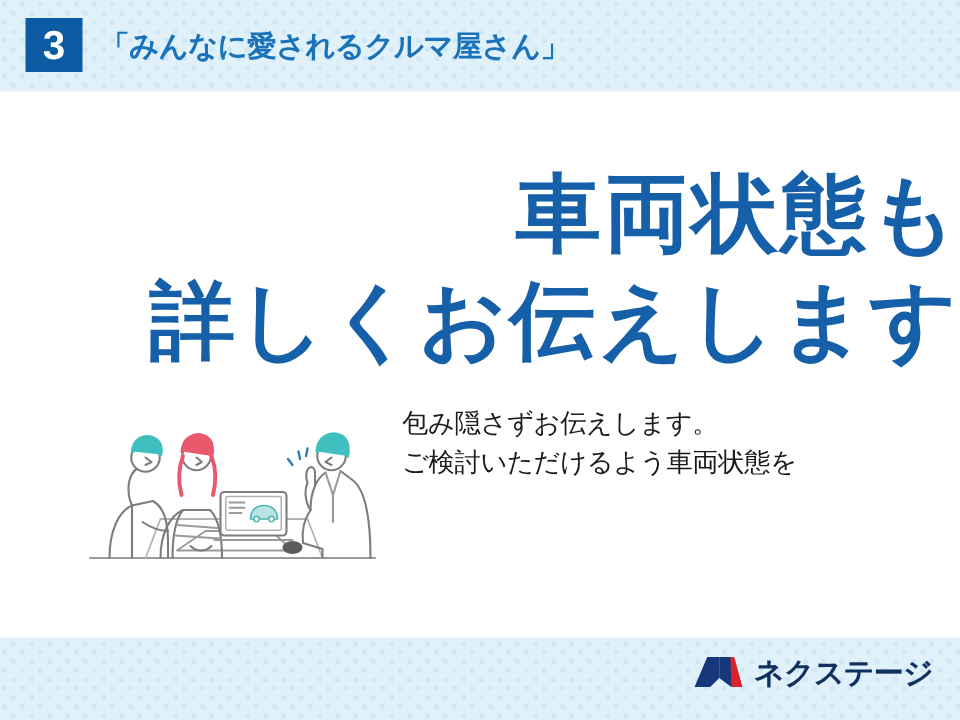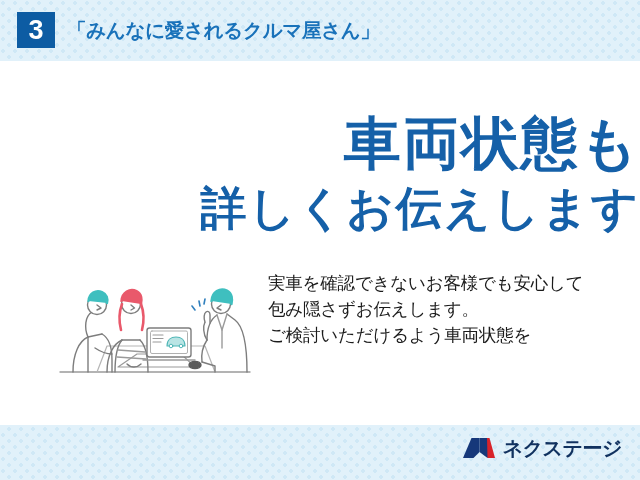--- a/index.html
+++ b/index.html
@@ -92,21 +92,21 @@
     letter-spacing: 2px;
     line-height: 1.02;
     margin-top: 20px;
   }
   .headline .hl-line1 {
     display: block;
     font-size: 57px;
   }
   .headline .hl-line2 {
     display: block;
-    font-size: 46px;
+    font-size: 57px;
     margin-top: 13px;
   }
 
   
   .lower {
     position: absolute;
     left: 0;
     top: 207px;
     width: 640px;
     height: 140px;
@@ -239,21 +239,20 @@
 
             <path d="M152 72 C148 66 148 58 150 54"></path>
             <path d="M150 54 C148.5 50 149 45.5 151 44 C153 42.5 155 44 155 47 L155 55" fill="#ffffff"></path>
 
             <path d="M140 42 L137 38 M145 38 L144 33 M149 36 L150 31" stroke="#2f7fbd" stroke-width="1.6"></path>
           </g>
         </svg>
       </div>
 
       <div class="body-copy">
-        <span class="bl">実車を確認できないお客様でも安心して</span>
         <span class="bl">包み隠さずお伝えします。</span>
         <span class="bl">ご検討いただけるよう車両状態を</span>
       </div>
 
     </div>
   </div>
 
   <div class="footer">
     <div class="logo">
       <span class="logo-mark">

